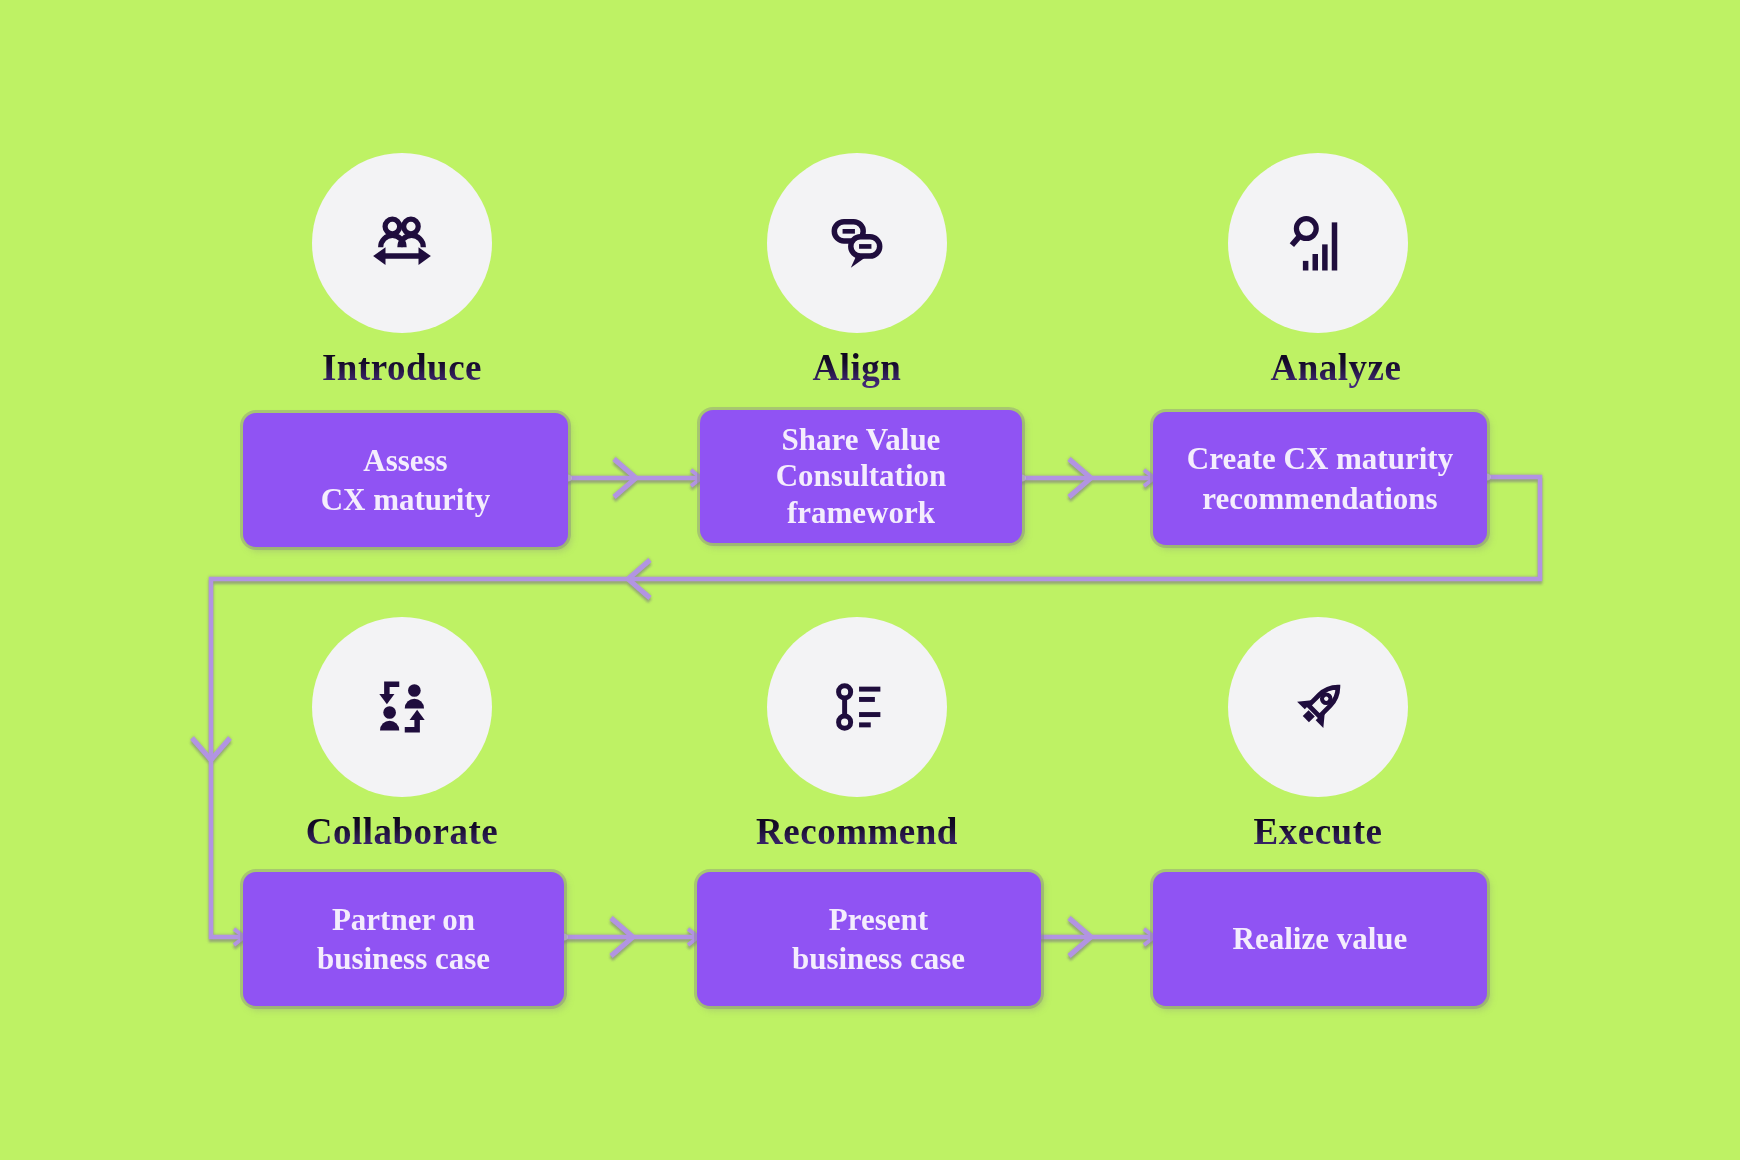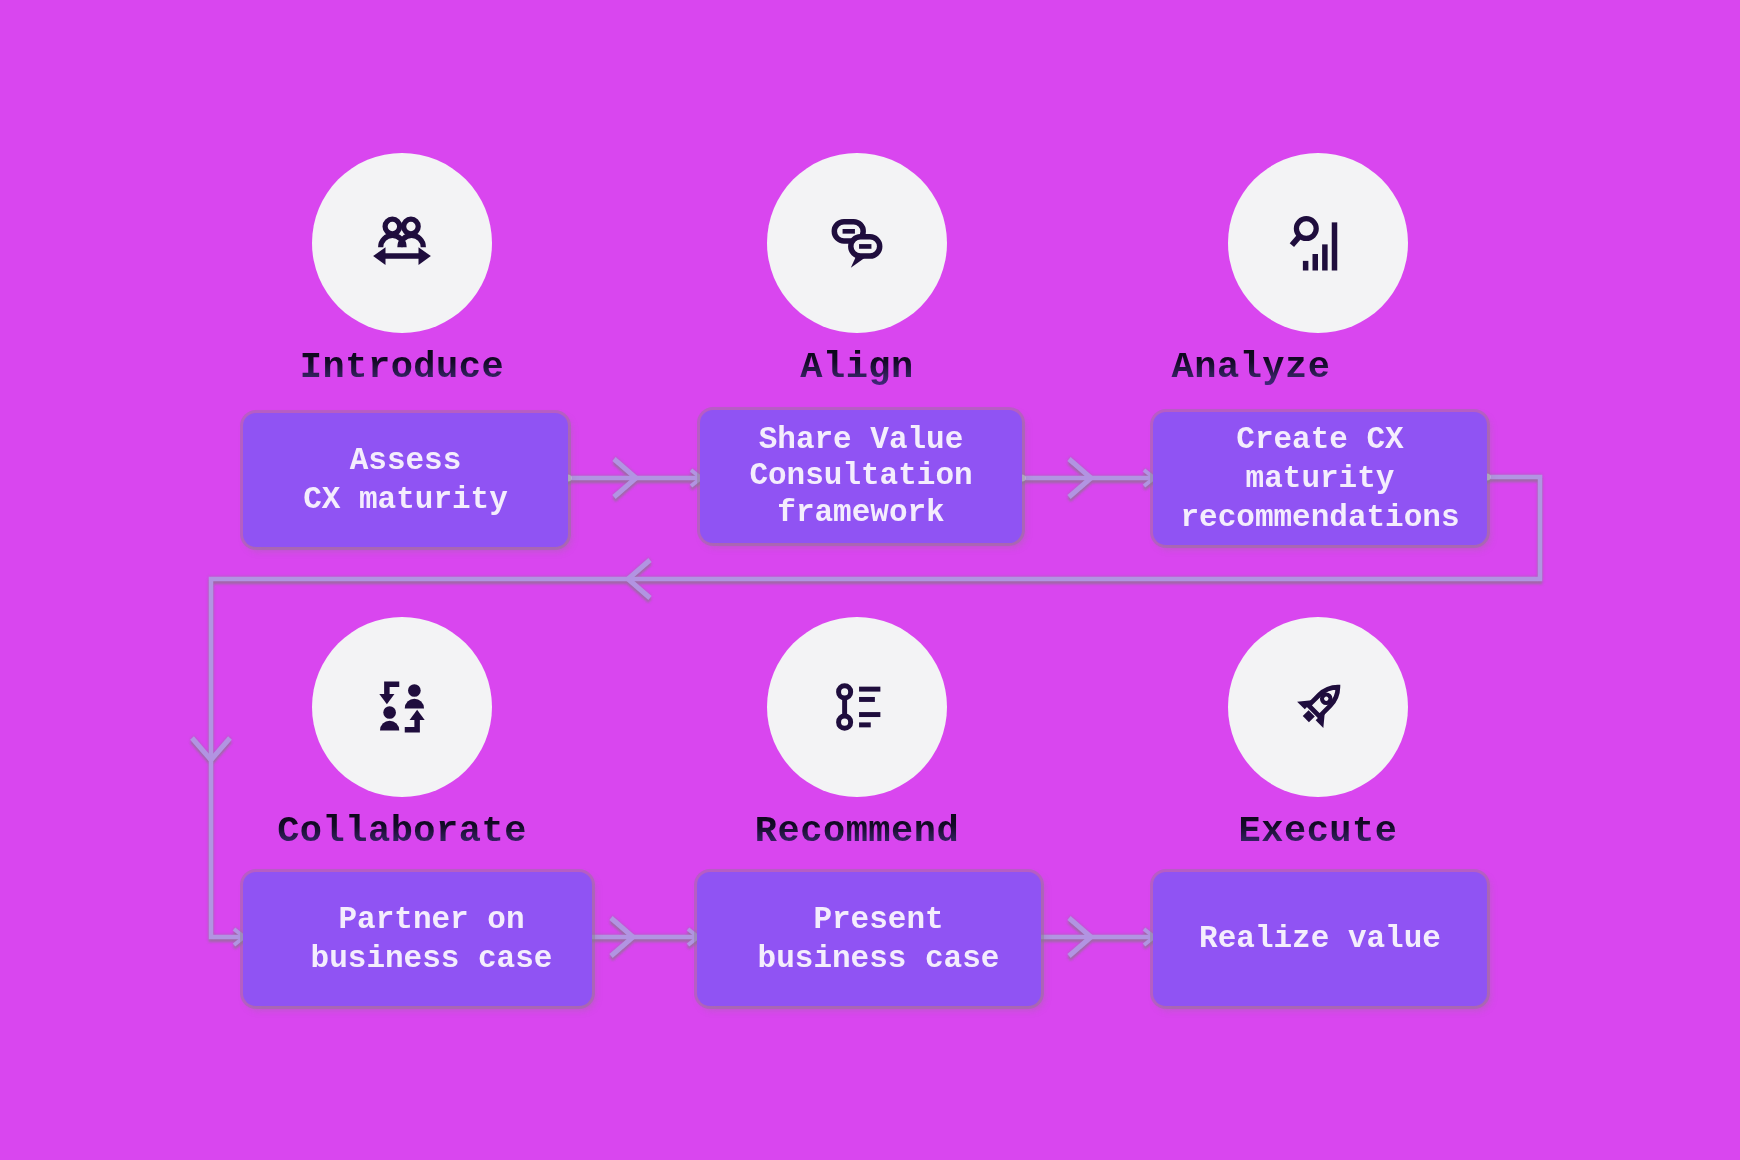--- a/index.html
+++ b/index.html
@@ -1,18 +1,18 @@
 <!DOCTYPE html>
 <html><head>
 <meta charset="utf-8">
 <style>
   html,body{margin:0;padding:0;background:#000;}
   .canvas{
-    position:relative;width:1740px;height:1160px;background:#d946ef;
-    font-family:Liberation Mono, monospace;overflow:hidden;
+    position:relative;width:1740px;height:1160px;background:#bef264;
+    font-family:Liberation Serif, serif;overflow:hidden;
   }
   
   .stage-circle{
     position:absolute;width:180px;height:180px;border-radius:50%;
     background:#f3f3f5;display:flex;align-items:center;justify-content:center;
   }
   .stage-circle svg{width:66px;height:66px;}
   #circle-1{left:312px;top:153px;}
   #circle-2{left:767px;top:153px;}
   #circle-3{left:1228px;top:153px;}
@@ -23,36 +23,36 @@
   .stage-label{
     position:absolute;width:360px;text-align:center;
     font-size:37px;font-weight:700;letter-spacing:.5px;
     color:#2e1a55;
     background:linear-gradient(180deg,#0a0514 0%,#140a28 38%,#33205e 72%,#472b85 100%);
     -webkit-background-clip:text;background-clip:text;
     -webkit-text-fill-color:transparent;
   }
   #label-1{left:222px;top:346px;}
   #label-2{left:677px;top:346px;}
-  #label-3{left:1071px;top:346px;}
+  #label-3{left:1156px;top:346px;}
   #label-4{left:222px;top:810px;text-align:center;}
   #label-5{left:677px;top:810px;}
   #label-6{left:1138px;top:810px;}
   
   .step-box{
     position:absolute;border-radius:13px;background:#9053f3;
     display:flex;align-items:center;justify-content:center;text-align:center;
     color:#f4edfd;font-size:31px;font-weight:600;line-height:1.26;
     white-space:pre-line;
     box-shadow:0 0 0 3px rgba(132,132,132,.38), 3px 4px 7px rgba(128,128,128,.35);
   }
   #box-1{left:243px;top:413px;width:325px;height:134px;}
   #box-2{left:700px;top:410px;width:322px;height:133px;line-height:1.18;border-radius:13px;}
   #box-3{left:1153px;top:412px;width:334px;height:133px;}
-  #box-4{left:243px;top:872px;width:321px;height:134px;padding-left:28px;}
+  #box-4{left:243px;top:872px;width:321px;height:134px;}
   #box-5{left:697px;top:872px;width:325px;height:134px;padding-left:19px;}
   #box-6{left:1153px;top:872px;width:334px;height:134px;}
   
   #connectors{
     position:absolute;left:0;top:0;width:1740px;height:1160px;
     filter:drop-shadow(0 3px 1px rgba(125,125,125,.55)) drop-shadow(0 -1px 1px rgba(125,125,125,.3));
     pointer-events:none;
   }
   #connectors path, #connectors polyline{
     fill:none;stroke:#b294e2;stroke-width:4.5;

